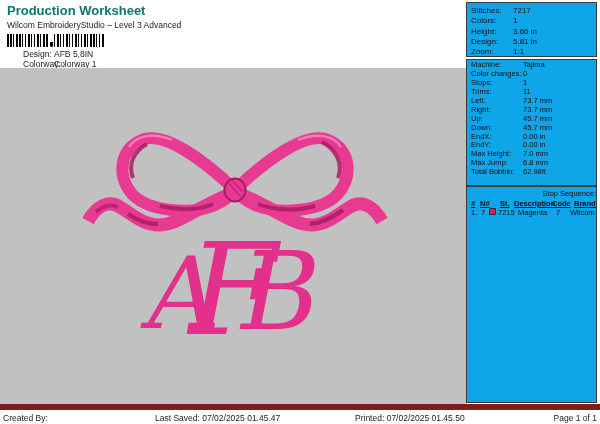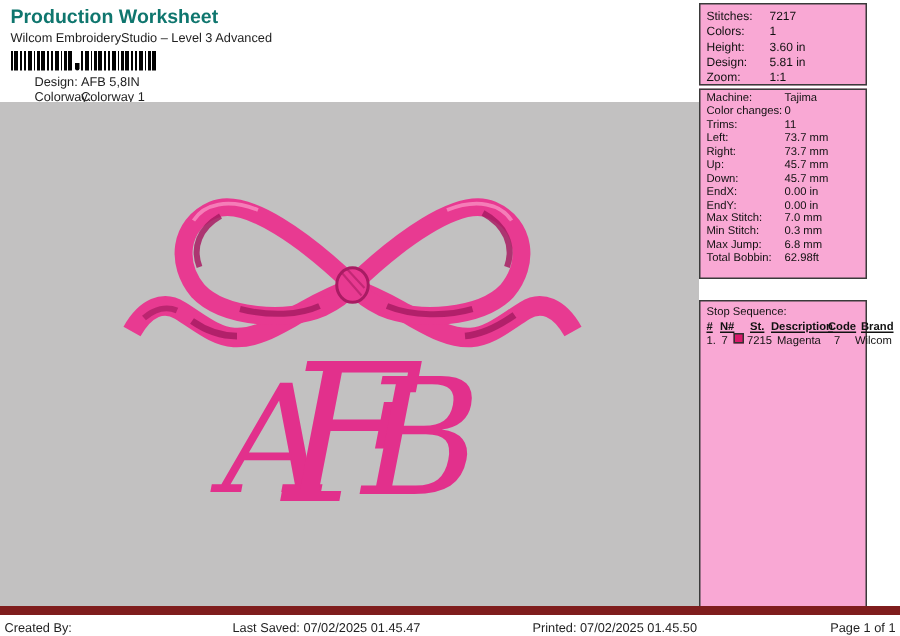--- a/index.html
+++ b/index.html
@@ -16,28 +16,28 @@
   .bc-comma { width:3px; height:5px; background:#000; margin:0 1px; border-radius:0 0 2px 2px; align-self:flex-end; }
   .meta-row { position:absolute; left:7px; font-size:8.5px; color:#222; }
   .meta-row .lbl { display:inline-block; width:31px;margin-left:16px; }
   .meta-design { top:49px; }
   .meta-colorway { top:59px; }
 
   
   .design-area { position:absolute; left:0; top:68px; width:466px; height:336px; background:#c2c1c1; }
 
   
-  .rbox { position:absolute; left:466px; width:112px; background:#f9a8d4; border:1px solid #3a3a3a; font-size:8px; color:#111; }
+  .rbox { position:absolute; left:466px; width:131px; background:#0ea5e9; border:1px solid #3a3a3a; font-size:8px; color:#111; }
   .stats-box { top:2px; height:55px; padding:3px 0 0 4px; }
   .stats-box .row { height:10.3px; line-height:10.3px; }
   .stats-box .lbl { display:inline-block; width:42px; }
   .machine-box { top:59px; height:127px; padding:1px 0 0 4px; font-size:7.5px; }
   .machine-box .row { height:8.95px; line-height:8.95px; }
   .machine-box .lbl { display:inline-block; width:52px; }
-  .stop-box { top:200px; height:217px; font-size:7.5px; }
+  .stop-box { top:186px; height:217px; font-size:7.5px;text-align:right; }
   .stop-title { padding:2px 0 0 4px; }
   .stop-hdr, .stop-row { position:relative; height:10px; }
   .stop-hdr span { position:absolute; top:1px; font-weight:bold; text-decoration:underline; }
   .stop-row span { position:absolute; top:0; }
   .c1{left:4px;} .c2{left:13px;} .c3{left:33px;} .c4{left:47px;} .c5{left:85px;} .c6{left:107px;}
   .r1{left:4px;} .r2{left:14px;} .r4{left:31px;} .r5{left:51px;} .r6{left:89px;} .r7{left:103px;}
   .swatch { position:absolute; left:22px; top:1px; width:6.5px; height:6.5px; border:0.5px solid #333; }
 
   
   .footer { position:absolute; left:0; top:404px; width:600px; height:20px; border-top:6px solid #7f1d1d; background:#fff; font-size:8.5px; color:#222; }
@@ -103,29 +103,29 @@
     <div class="row"><span class="lbl">Stitches:</span><span>7217</span></div>
     <div class="row"><span class="lbl">Colors:</span><span>1</span></div>
     <div class="row"><span class="lbl">Height:</span><span>3.60 in</span></div>
     <div class="row"><span class="lbl">Design:</span><span>5.81 in</span></div>
     <div class="row"><span class="lbl">Zoom:</span><span>1:1</span></div>
   </div>
 
   <div class="rbox machine-box">
     <div class="row"><span class="lbl">Machine:</span><span>Tajima</span></div>
     <div class="row"><span class="lbl">Color changes:</span><span>0</span></div>
+    <div class="row"><span class="lbl">Stops:</span><span>1</span></div>
     <div class="row"><span class="lbl">Trims:</span><span>11</span></div>
     <div class="row"><span class="lbl">Left:</span><span>73.7 mm</span></div>
     <div class="row"><span class="lbl">Right:</span><span>73.7 mm</span></div>
     <div class="row"><span class="lbl">Up:</span><span>45.7 mm</span></div>
     <div class="row"><span class="lbl">Down:</span><span>45.7 mm</span></div>
     <div class="row"><span class="lbl">EndX:</span><span>0.00 in</span></div>
     <div class="row"><span class="lbl">EndY:</span><span>0.00 in</span></div>
-    <div class="row"><span class="lbl">Max Stitch:</span><span>7.0 mm</span></div>
-    <div class="row"><span class="lbl">Min Stitch:</span><span>0.3 mm</span></div>
+    <div class="row"><span class="lbl">Max Height:</span><span>7.0 mm</span></div>
     <div class="row"><span class="lbl">Max Jump:</span><span>6.8 mm</span></div>
     <div class="row"><span class="lbl">Total Bobbin:</span><span>62.98ft</span></div>
   </div>
 
   <div class="rbox stop-box">
     <div class="stop-title">Stop Sequence:</div>
     <div class="stop-hdr">
       <span class="c1">#</span>
       <span class="c2">N#</span>
       <span class="c3">St.</span>

